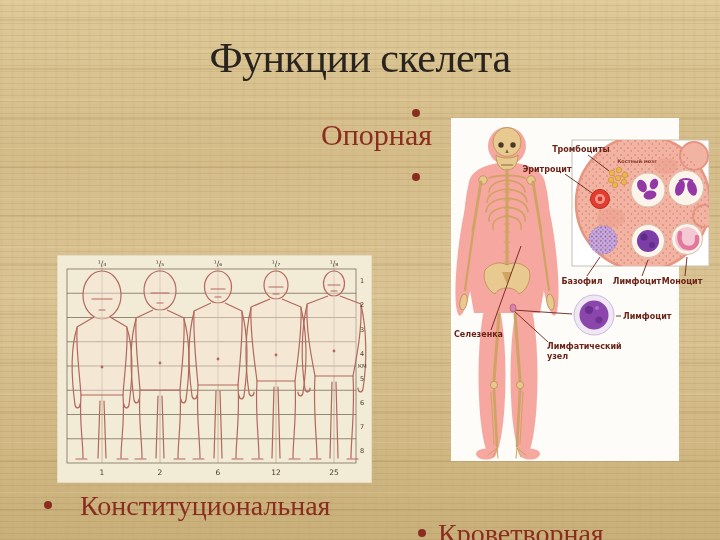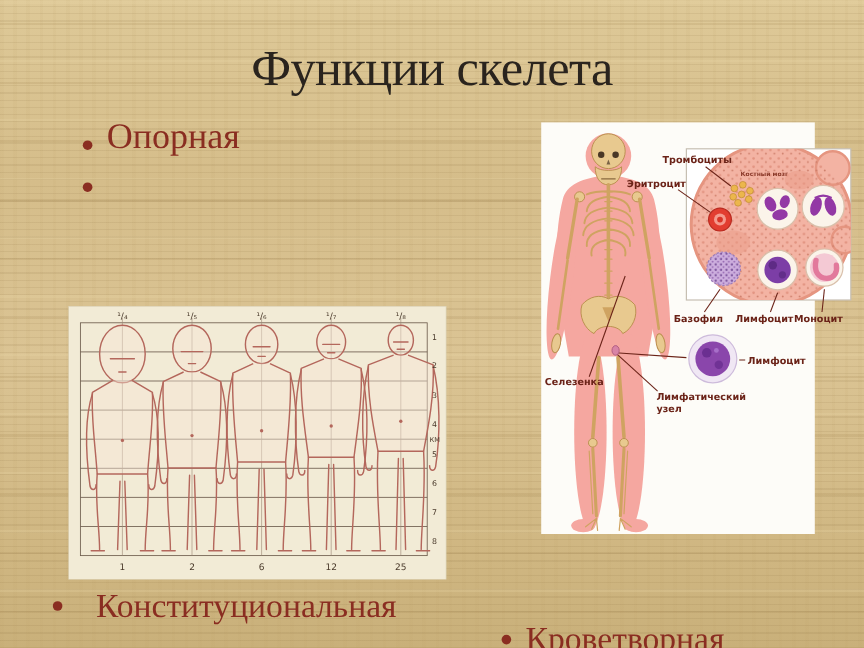--- a/index.html
+++ b/index.html
@@ -16,36 +16,36 @@
       linear-gradient(180deg,#dec998 0%, #d5bd8a 28%, #dbc494 55%, #cfb681 86%, #c9b07a 100%);
   }
   .title{
     position:absolute;left:0;right:0;top:36px;
     text-align:center;
     font-size:42px;line-height:1.05;
     color:#2a241e;
     letter-spacing:-0.5px;
   }
   .bullets{position:absolute;left:57px;top:96px;width:375px;}
-  .bullet-row{display:flex;align-items:center;margin-bottom:6px;}
+  .bullet-row{display:flex;align-items:flex-end;margin-bottom:6px;flex-direction:column;}
   .bullet-dot{
     flex:0 0 auto;width:8px;height:8px;border-radius:50%;
     background:#8a2d21;margin:13px 12px 0 12px;
   }
   .bullet-text{
     font-size:30px;line-height:1.23;color:#8a2d21;
   }
   .bottom-row{position:absolute;display:flex;align-items:flex-start;}
   .bottom-left{left:32px;top:489px;gap:16px;}
   .bottom-right{left:406px;top:489px;margin-top:28px;}
   .bottom-row .bullet-dot{margin-top:12px;}
   .bottom-row .bullet-text{font-size:28px;}
   .panel{position:absolute;}
   .panel-left{left:57px;top:255px;width:315px;height:228px;}
-  .panel-right{left:451px;top:102px;width:228px;height:343px;background:#fdfcf8;}
+  .panel-right{left:451px;top:118px;width:228px;height:343px;background:#fdfcf8;}
   svg{display:block;}
   .chart-label{font-family:"DejaVu Sans", sans-serif;fill:#4a3a2b;}
   .fig-stroke{stroke:#b4675c;fill:none;stroke-width:1.2;stroke-linecap:round;}
   .fig-fill{stroke:#b4675c;fill:#f7e4d4;fill-opacity:.45;stroke-width:1.2;stroke-linejoin:round;}
   .grid-line{stroke:#6d5c4c;stroke-width:0.7;fill:none;}
   .mid-line{stroke:#9b8472;stroke-width:0.5;}
   .hema-label{font-family:"DejaVu Sans", sans-serif;font-weight:bold;font-size:8px;fill:#6b2318;}
   .hema-line{stroke:#6b2318;stroke-width:0.9;fill:none;}
   .bone{stroke:#b98e4d;fill:#e8c98f;stroke-width:0.8;}
   .bone-line{stroke:#cfa361;fill:none;stroke-linecap:round;}

